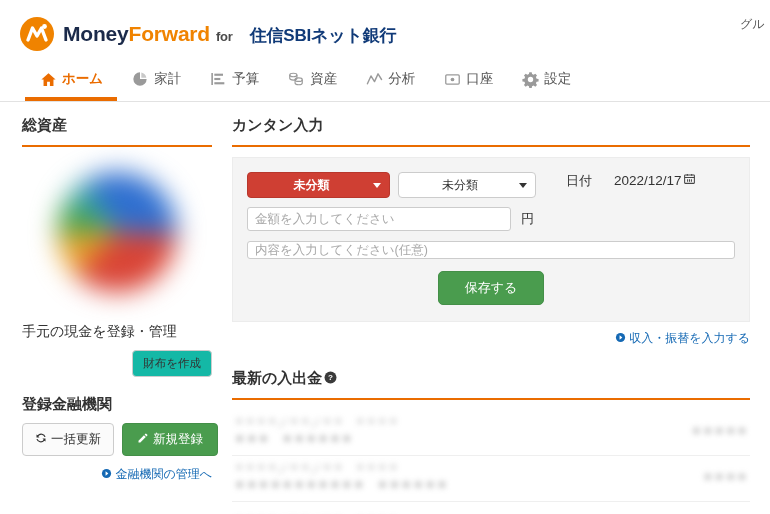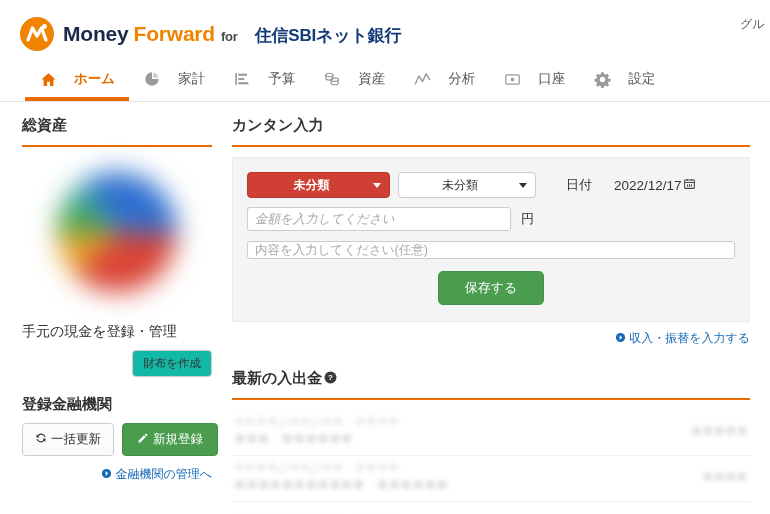--- a/index.html
+++ b/index.html
@@ -28,21 +28,21 @@
     flex: 0 0 auto;
   }
   .logo-mark svg { position: absolute; left: 0; top: 0; }
   .logo-text {
     font-size: 21px;
     font-weight: bold;
     letter-spacing: -0.2px;
     white-space: nowrap;
   }
   .logo-money { color: #1b2a4a; }
-  .logo-forward { color: #f08300; margin-left: 5px; }
+  .logo-forward { color: #f08300; }
   .logo-for { color: #4a4a4a; font-size: 13px; font-weight: bold; margin: 0 17px 0 6px; }
   .logo-bank { color: #103a78; font-size: 17px; font-weight: bold; }
   .header-right {
     position: absolute;
     right: 0; top: 16px;
     font-size: 12px;
     color: #555;
     padding-right: 2px;
     white-space: nowrap;
     overflow: hidden;
@@ -54,21 +54,21 @@
     position: relative;
     height: 44px;
     border-bottom: 1px solid #e2e2e2;
     display: flex;
     align-items: flex-start;
     padding-left: 25px;
   }
   .gnav-item {
     display: flex;
     align-items: center;
-    gap: 17px;
+    gap: 5px;
     height: 42px;
     padding: 0 14px;
     font-size: 13.5px;
     color: #555555;
     cursor: pointer;
     position: relative;
     white-space: nowrap;
   }
   .gnav-item .gnav-label { font-weight: normal; }
   .gnav-item.active { color: #ea6c00; }
@@ -188,21 +188,21 @@
     gap: 3px;
     cursor: pointer;
   }
 
   
   .panel {
     background: #f4f4f4;
     border: 1px solid #ececec;
     padding: 14px 14px 16px 14px;
   }
-  .row1 { display: flex; align-items: center; gap: 8px; }
+  .row1 { display: flex; align-items: flex-start; gap: 8px; }
   .sel {
     height: 26px;
     border-radius: 4px;
     display: flex;
     align-items: center;
     justify-content: space-between;
     padding: 0 8px;
     font-size: 12px;
     cursor: pointer;
     white-space: nowrap;
@@ -245,21 +245,21 @@
     background: #ffffff;
     border: 1px solid #cccccc;
     border-radius: 3px;
     font-size: 12.5px;
     color: #333333;
     padding: 0 7px;
     font-family: inherit;
     outline: none;
   }
   .txt::placeholder { color: #a8a8a8; }
-  .txt-amount { width: 264px; font-style: italic; }
+  .txt-amount { width: 264px; }
   .yen { font-size: 13px; color: #333333; margin-left: 10px; }
   .row3 { margin-top: 9px; }
   .txt-memo { width: 100%; height: 18px; }
   .row4 { display: flex; justify-content: center; margin-top: 12px; }
   .btn-save {
     background: #4a9c4e;
     border: 1px solid #448f48;
     color: #ffffff;
     font-size: 13px;
     padding: 7px 26px;

